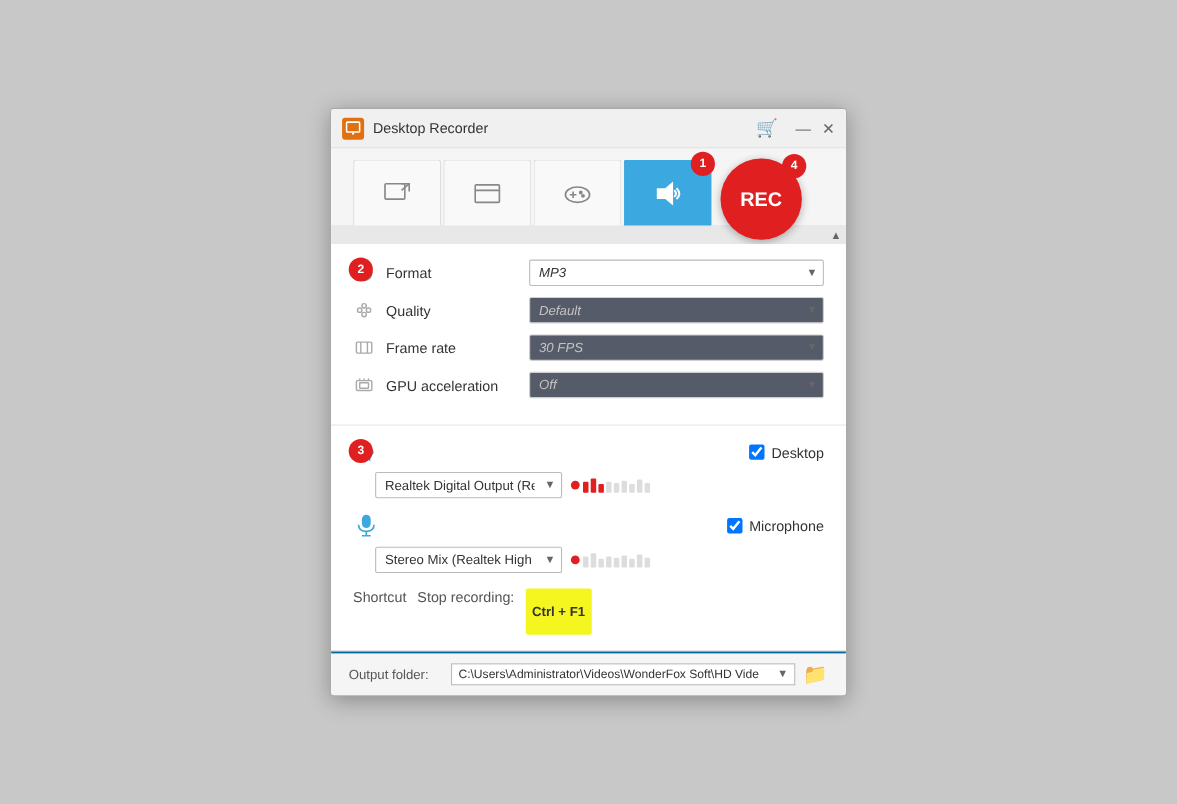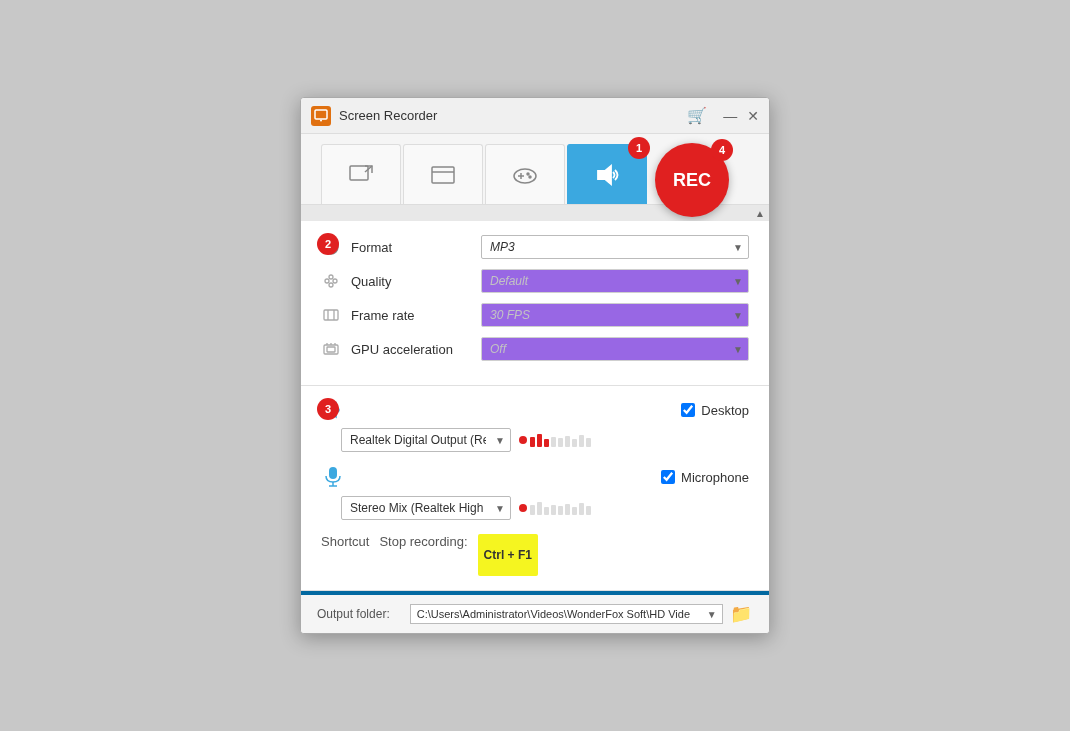--- a/index.html
+++ b/index.html
@@ -196,21 +196,21 @@
       border-radius: 2px;
       background: #fff;
       font-size: 12px;
       color: #333;
       appearance: none;
       cursor: pointer;
       font-style: italic;
     }
     .select-wrapper.disabled select {
       color: #aaa;
-      background: #6d28d9;
+      background: #0f172a;
     }
     .select-arrow {
       position: absolute;
       right: 6px;
       top: 50%;
       transform: translateY(-50%);
       color: #666;
       font-size: 10px;
       pointer-events: none;
     }
@@ -298,21 +298,21 @@
       font-size: 12px;
       font-weight: bold;
       color: #333;
     }
     .footer {
       background: #f5f5f5;
       padding: 8px 16px;
       display: flex;
       align-items: center;
       gap: 8px;
-      border-top: 4px solid #0369a1;
+      border-top: 2px solid #0369a1;
     }
     .output-label {
       color: #555;
       font-size: 12px;
       white-space: nowrap;
     }
     .output-path-wrapper {
       position: relative;
       flex: 1;
       padding-left: 12px;
@@ -337,21 +337,21 @@
 
 <div class="window">
 
   <div class="title-bar">
     <div class="title-bar-icon">
       <svg width="14" height="14" viewBox="0 0 14 14" fill="white">
         <rect x="1" y="1" width="12" height="9" rx="1" fill="none" stroke="white" stroke-width="1.5"></rect>
         <circle cx="7" cy="11.5" r="1" fill="white"></circle>
       </svg>
     </div>
-    <span class="title-bar-text">Screen Recorder</span>
+    <span class="title-bar-text">Desktop Recorder</span>
     <span class="cart-icon">🛒</span>
     <div class="title-bar-controls">
       <span>—</span>
       <span>✕</span>
     </div>
   </div>
 
   <div class="tab-area">
 
     <div class="tab-btn">

